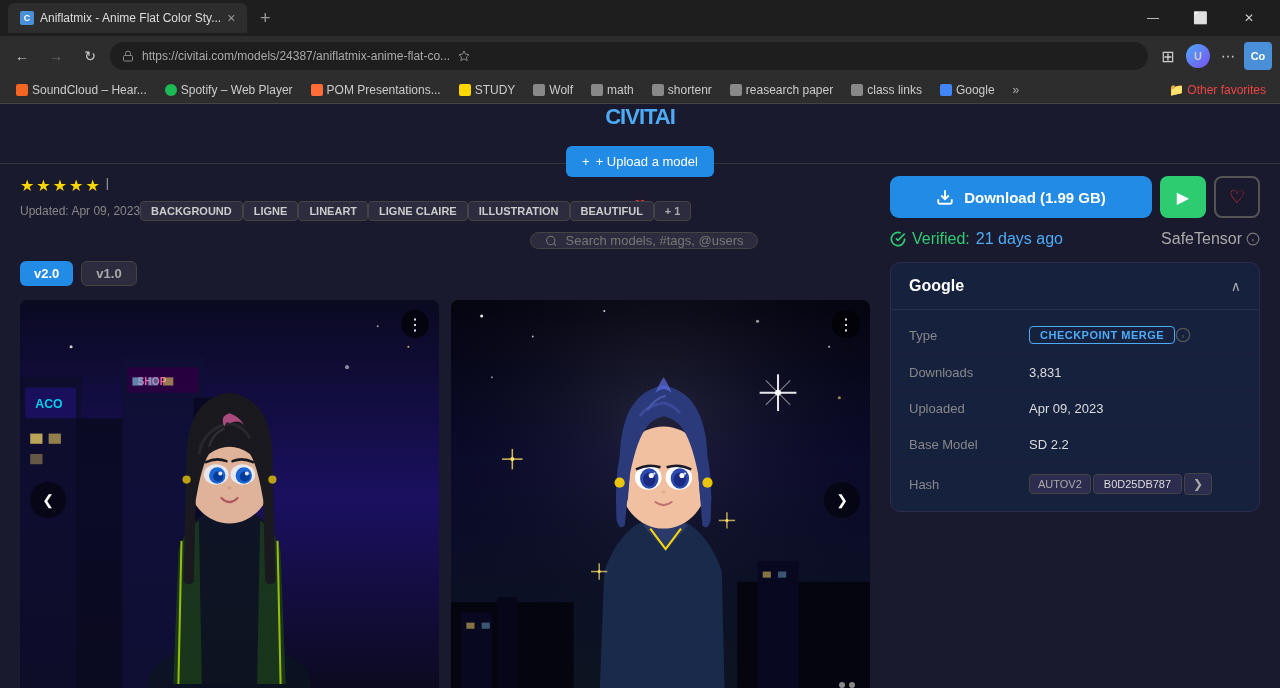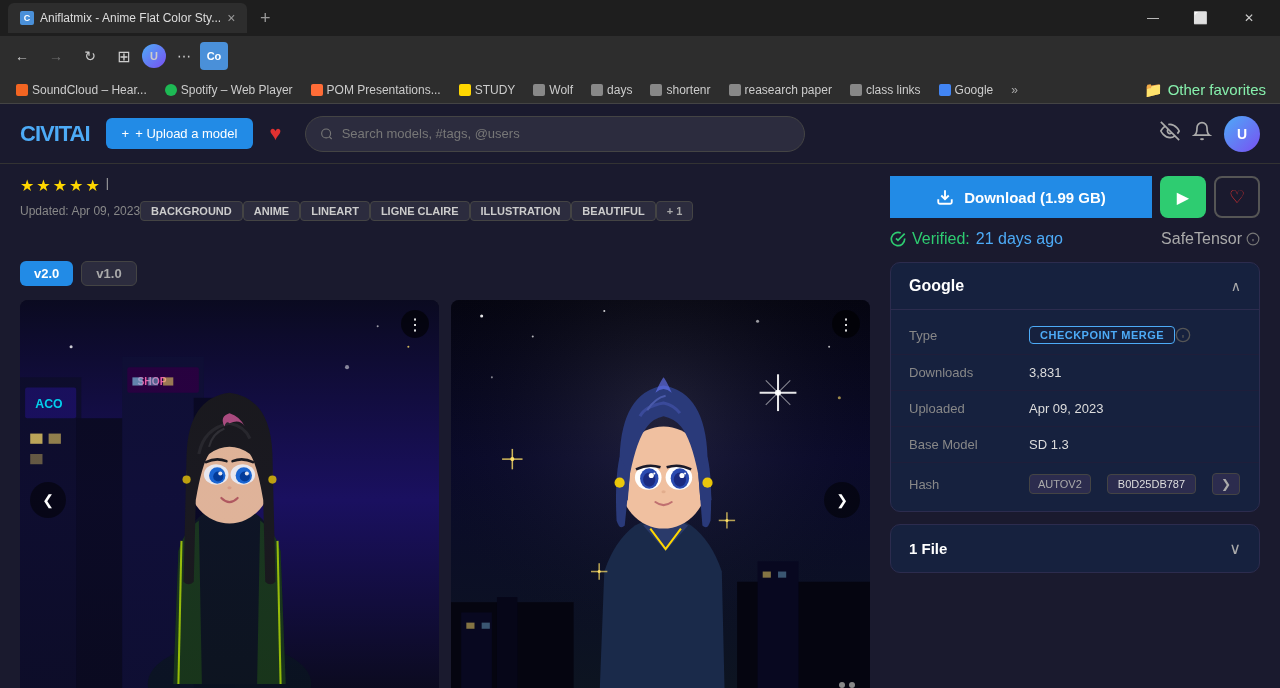--- a/index.html
+++ b/index.html
@@ -19,27 +19,27 @@
     .browser-nav { display: flex; align-items: center; height: 40px; padding: 4px 8px; gap: 6px; background: #2d2d2d; }
     .nav-btn { width: 28px; height: 28px; display: flex; align-items: center; justify-content: center; color: #ccc; font-size: 14px; cursor: pointer; border-radius: 50%; }
     .address-bar { flex: 1; background: #1e1e1e; border-radius: 20px; height: 28px; display: flex; align-items: center; padding: 0 12px; gap: 8px; font-size: 12px; color: #ccc; }
     .address-bar span { color: #aaa; overflow: hidden; text-overflow: ellipsis; white-space: nowrap; }
     .nav-icons { display: flex; gap: 2px; align-items: center; }
     .nav-icon { width: 28px; height: 28px; display: flex; align-items: center; justify-content: center; color: #ccc; font-size: 14px; cursor: pointer; border-radius: 4px; }
 
     .bookmarks-bar { display: flex; align-items: center; height: 28px; padding: 0 8px; gap: 2px; background: #2d2d2d; border-bottom: 1px solid #444; overflow: hidden; }
     .bookmark-item { display: flex; align-items: center; gap: 4px; padding: 2px 8px; border-radius: 4px; font-size: 12px; color: #ccc; cursor: pointer; white-space: nowrap; }
     .bookmark-icon { width: 12px; height: 12px; border-radius: 2px; flex-shrink: 0; }
-    .bm-more { margin-left: auto; font-size: 15px; color: #86efac; cursor: pointer; padding: 2px 6px; }
+    .bm-more { margin-left: auto; font-size: 12px; color: #ef4444; cursor: pointer; padding: 2px 6px; }
 
     
     .page { background: #1a1a2e; height: calc(688px - 104px); overflow-y: auto; }
 
     
-    .site-header { display: flex; align-items: center; padding: 0 20px; height: 60px; background: #1a1a2e; border-bottom: 1px solid #333; gap: 16px; }
+    .site-header { display: flex; align-items: center; padding: 0 20px; height: 60px; background: #1a1a2e; border-bottom: 1px solid #333; gap: 16px; flex-direction: column; }
     .logo { font-size: 22px; font-weight: 900; color: #fff; letter-spacing: -1px; }
     .logo span { color: #4dabf7; }
     .upload-btn { background: #228be6; color: #fff; border: none; border-radius: 6px; padding: 8px 16px; font-size: 13px; cursor: pointer; display: flex; align-items: center; gap: 6px; font-weight: 500; }
     .heart-btn { background: none; border: none; color: #e03131; font-size: 20px; cursor: pointer; }
     .search-bar { flex: 1; max-width: 500px; background: #2c2c3e; border: 1px solid #444; border-radius: 20px; height: 36px; display: flex; align-items: center; padding: 0 14px; gap: 8px; margin-left: 8px; }
     .search-bar input { background: none; border: none; color: #d946ef; font-size: 13px; outline: none; width: 100%; }
     .search-bar input::placeholder { color: #777; }
     .header-right { margin-left: auto; display: flex; align-items: center; gap: 12px; }
     .header-icon { color: #aaa; font-size: 18px; cursor: pointer; }
     .avatar { width: 36px; height: 36px; border-radius: 50%; background: linear-gradient(135deg, #4dabf7, #7950f2); display: flex; align-items: center; justify-content: center; font-size: 14px; font-weight: bold; cursor: pointer; }
@@ -67,21 +67,21 @@
     .gallery-nav.prev { left: 10px; }
     .gallery-nav.next { right: 10px; }
 
     
     .stars { display: flex; gap: 2px; }
     .star { color: #ffd700; font-size: 16px; }
 
     
     .right-panel { width: 390px; padding: 12px 20px 12px 0; flex-shrink: 0; }
     .download-row { display: flex; gap: 8px; margin-bottom: 12px; }
-    .download-btn { flex: 1; background: #228be6; color: #fff; border: none; border-radius: 0; padding: 12px 20px; font-size: 15px; font-weight: 600; cursor: pointer; display: flex; align-items: center; justify-content: center; gap: 10px; }
+    .download-btn { flex: 1; background: #228be6; color: #fff; border: none; border-radius: 9px; padding: 12px 20px; font-size: 15px; font-weight: 600; cursor: pointer; display: flex; align-items: center; justify-content: center; gap: 10px; }
     .play-btn { background: #2ecc71; color: #fff; border: none; border-radius: 8px; width: 46px; display: flex; align-items: center; justify-content: center; cursor: pointer; font-size: 16px; }
     .fav-btn { background: none; border: 2px solid #555; border-radius: 8px; width: 46px; display: flex; align-items: center; justify-content: center; cursor: pointer; color: #e03131; font-size: 18px; }
 
     .verified-row { display: flex; align-items: center; justify-content: space-between; margin-bottom: 14px; font-size: 16px; color: #aaa; }
     .verified-badge { display: flex; align-items: center; gap: 6px; color: #2ecc71; }
     .verified-badge span { color: #2ecc71; }
     .verified-badge a { color: #4dabf7; text-decoration: none; }
     .safe-tensor { color: #aaa; display: flex; align-items: center; gap: 4px; }
 
     
@@ -89,21 +89,21 @@
     .details-header { display: flex; align-items: center; justify-content: space-between; padding: 14px 18px; border-bottom: 1px solid #2c2c4e; }
     .details-header h3 { font-size: 16px; font-weight: 600; }
     .details-chevron { color: #aaa; font-size: 14px; cursor: pointer; }
 
     .details-table { padding: 6px 0; }
     .detail-row { display: flex; align-items: center; padding: 10px 18px; border-bottom: 1px solid #1e1e3a; }
     .detail-row:last-child { border-bottom: none; }
     .detail-label { width: 120px; font-size: 13px; color: #888; flex-shrink: 0; }
     .detail-value { font-size: 13px; color: #ddd; display: flex; align-items: center; gap: 0; }
     .checkpoint-tag { background: none; border: 1px solid #4dabf7; color: #4dabf7; padding: 2px 10px; border-radius: 4px; font-size: 11px; font-weight: 700; letter-spacing: 0.5px; }
-    .hash-group { display: flex; align-items: center; gap: 16px; }
+    .hash-group { display: flex; align-items: center; gap: 2px; }
     .hash-type { background: #2c2c4e; border: 1px solid #444; border-radius: 4px; padding: 3px 8px; font-size: 11px; color: #aaa; }
     .hash-value { background: #2c2c4e; border: 1px solid #444; border-radius: 4px; padding: 3px 10px; font-size: 11px; color: #ddd; }
     .hash-copy { background: #2c2c4e; border: 1px solid #444; border-radius: 4px; padding: 3px 8px; font-size: 12px; color: #aaa; cursor: pointer; }
 
     
     .files-section { display: flex; align-items: center; justify-content: space-between; padding: 14px 18px; margin-top: 12px; border: 1px solid #2c2c4e; border-radius: 10px; background: #16213e; }
     .files-label { font-size: 15px; font-weight: 600; }
     .files-chevron { color: #aaa; cursor: pointer; }
 
     
@@ -138,20 +138,30 @@
       <div class="win-btn">—</div>
       <div class="win-btn">⬜</div>
       <div class="win-btn close">✕</div>
     </div>
   </div>
 
   <div class="browser-nav">
     <div class="nav-btn">←</div>
     <div class="nav-btn" style="opacity:0.4;">→</div>
     <div class="nav-btn">↻</div>
+    <div class="address-bar">
+      <svg width="12" height="12" viewBox="0 0 24 24" fill="none" stroke="#888" stroke-width="2">
+          <rect x="3" y="11" width="18" height="11" rx="2"></rect>
+          <path d="M7 11V7a5 5 0 0110 0v4"></path>
+        </svg>
+      <span>https://civitai.com/models/24387/aniflatmix-anime-flat-co...</span>
+      <svg width="12" height="12" viewBox="0 0 24 24" fill="none" stroke="#888" stroke-width="2">
+          <polygon points="12 2 15.09 8.26 22 9.27 17 14.14 18.18 21.02 12 17.77 5.82 21.02 7 14.14 2 9.27 8.91 8.26 12 2"></polygon>
+        </svg>
+    </div>
     <div class="nav-icons">
       <div class="nav-icon" style="font-size:16px;">⊞</div>
       <div class="nav-icon">
         <div style="width:24px;height:24px;border-radius:50%;background:linear-gradient(135deg,#4dabf7,#7950f2);display:flex;align-items:center;justify-content:center;font-size:11px;font-weight:bold;">U</div>
       </div>
       <div class="nav-icon">⋯</div>
       <div class="nav-icon" style="background:#4a90d9;border-radius:4px;color:#fff;font-size:11px;font-weight:bold;">Co</div>
     </div>
   </div>
 
@@ -171,21 +181,21 @@
     <div class="bookmark-item">
       <div class="bookmark-icon" style="background:#ffd700;"></div>
       <span>STUDY</span>
     </div>
     <div class="bookmark-item">
       <div class="bookmark-icon" style="background:#888;"></div>
       <span>Wolf</span>
     </div>
     <div class="bookmark-item">
       <div class="bookmark-icon" style="background:#888;"></div>
-      <span>days</span>
+      <span>math</span>
     </div>
     <div class="bookmark-item">
       <div class="bookmark-icon" style="background:#888;"></div>
       <span>shortenr</span>
     </div>
     <div class="bookmark-item">
       <div class="bookmark-icon" style="background:#888;"></div>
       <span>reasearch paper</span>
     </div>
     <div class="bookmark-item">
@@ -246,21 +256,21 @@
         <span class="star">★</span>
         <span class="star">★</span>
         <span class="star">★</span>
         <span class="star">★</span>
         <span style="color:#aaa;font-size:12px;margin-left:4px;">|</span>
       </div>
 
       <div class="tags-row">
         <span class="update-text">Updated: Apr 09, 2023</span>
         <span class="tag">BACKGROUND</span>
-        <span class="tag">ANIME</span>
+        <span class="tag">LIGNE</span>
         <span class="tag">LINEART</span>
         <span class="tag">LIGNE CLAIRE</span>
         <span class="tag">ILLUSTRATION</span>
         <span class="tag">BEAUTIFUL</span>
         <span class="tag tag-more">+ 1</span>
       </div>
 
       <div class="version-tabs">
         <button class="version-tab active">v2.0</button>
         <button class="version-tab inactive">v1.0</button>
@@ -535,33 +545,29 @@
             <span class="detail-value">3,831</span>
           </div>
 
           <div class="detail-row">
             <span class="detail-label">Uploaded</span>
             <span class="detail-value">Apr 09, 2023</span>
           </div>
 
           <div class="detail-row">
             <span class="detail-label">Base Model</span>
-            <span class="detail-value">SD 1.3</span>
+            <span class="detail-value">SD 2.2</span>
           </div>
 
           <div class="detail-row">
             <span class="detail-label">Hash</span>
             <div class="detail-value hash-group">
               <span class="hash-type">AUTOV2</span>
               <span class="hash-value">B0D25DB787</span>
               <span class="hash-copy">❯</span>
             </div>
           </div>
         </div>
       </div>
 
-      <div class="files-section">
-        <span class="files-label">1 File</span>
-        <span class="files-chevron">∨</span>
-      </div>
     </div>
   </div>
 </div>
 
 </body></html>

